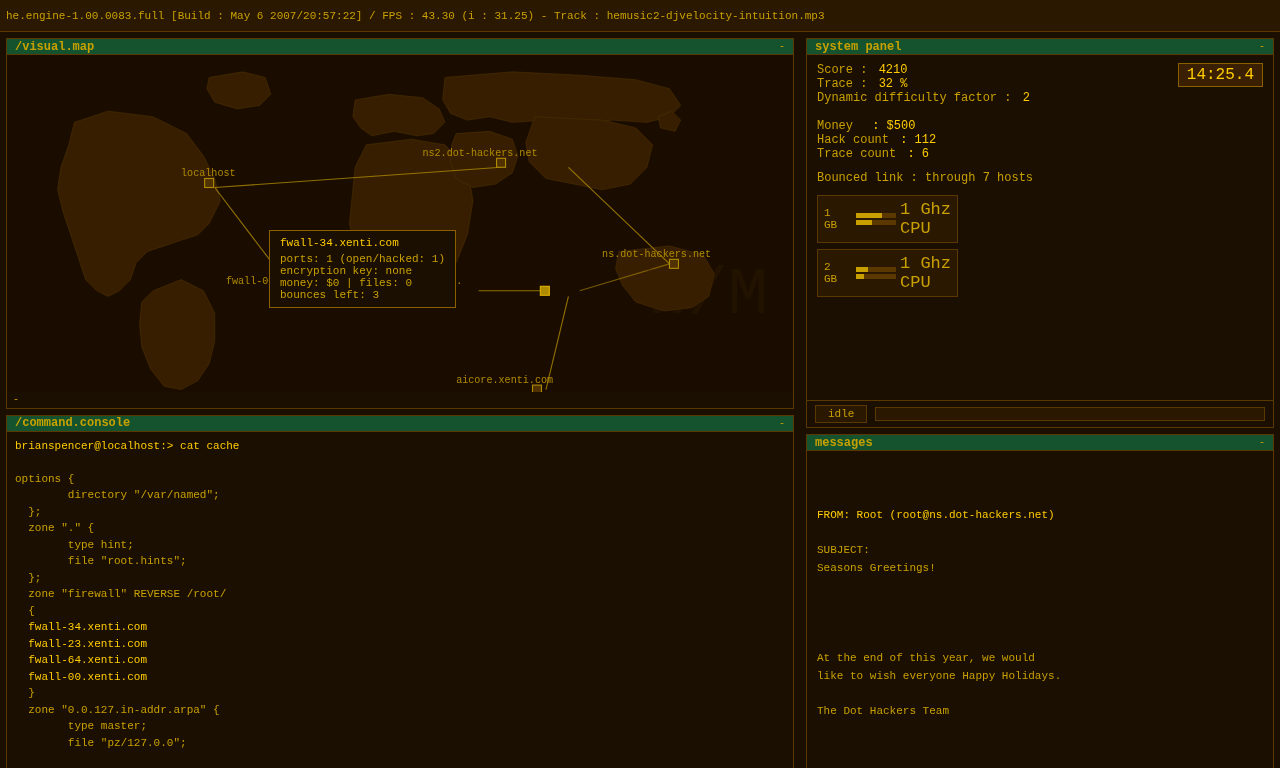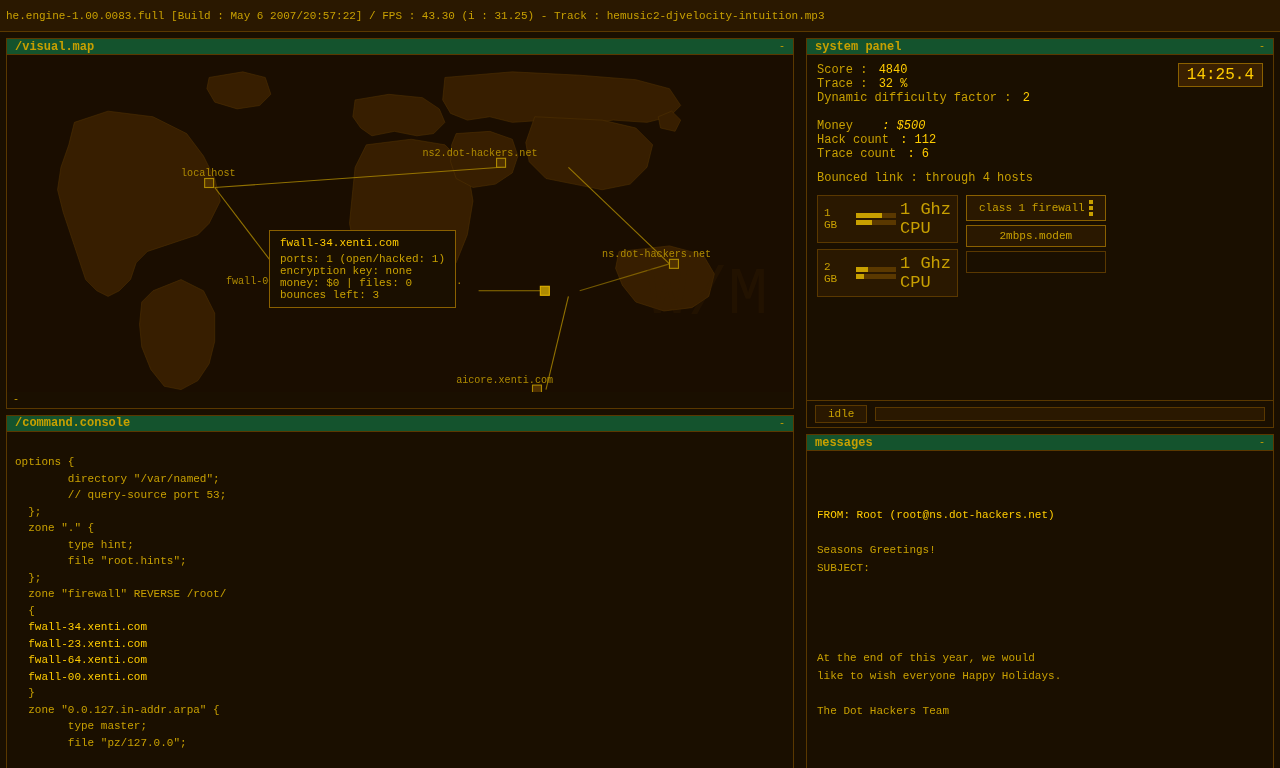--- a/index.html
+++ b/index.html
@@ -446,24 +446,24 @@
       </div>
       <div class="map-bottom">-</div>
     </div>
 
     <div class="panel" id="console-panel">
       <div class="panel-header">
         <span class="panel-title">/command.console</span>
         <span class="panel-minimize">-</span>
       </div>
       <div id="console-content">
+        <div style="color:#ffcc00;">brianspencer@localhost:&gt; cat cache</div>
         <div>&nbsp;</div>
         <div>options {</div>
         <div>&nbsp;&nbsp;&nbsp;&nbsp;&nbsp;&nbsp;&nbsp;&nbsp;directory "/var/named";</div>
-        <div>&nbsp;&nbsp;&nbsp;&nbsp;&nbsp;&nbsp;&nbsp;&nbsp;// query-source port 53;</div>
         <div>&nbsp;&nbsp;};</div>
         <div>&nbsp;&nbsp;zone "." {</div>
         <div>&nbsp;&nbsp;&nbsp;&nbsp;&nbsp;&nbsp;&nbsp;&nbsp;type hint;</div>
         <div>&nbsp;&nbsp;&nbsp;&nbsp;&nbsp;&nbsp;&nbsp;&nbsp;file "root.hints";</div>
         <div>&nbsp;&nbsp;};</div>
         <div>&nbsp;&nbsp;zone "firewall" REVERSE /root/</div>
         <div>&nbsp;&nbsp;{</div>
         <div style="color:#ffcc00;">&nbsp;&nbsp;fwall-34.xenti.com</div>
         <div style="color:#ffcc00;">&nbsp;&nbsp;fwall-23.xenti.com</div>
         <div style="color:#ffcc00;">&nbsp;&nbsp;fwall-64.xenti.com</div>
@@ -485,52 +485,52 @@
       <div class="panel-header">
         <span class="panel-title">system panel</span>
         <span class="panel-minimize">-</span>
       </div>
       <div id="system-content">
 
         <div class="score-row">
           <div class="score-block">
             <div>
               <span>Score :</span>
-              <span style="margin-left:4px; color:#ffcc00;">4840</span>
+              <span style="margin-left:4px; color:#ffcc00;">4210</span>
             </div>
             <div>
               <span>Trace :</span>
               <span style="margin-left:4px; color:#ffcc00;">32 %</span>
             </div>
             <div>
               <span>Dynamic difficulty factor :</span>
               <span style="margin-left:4px; color:#ffcc00;">2</span>
             </div>
           </div>
           <div class="time-badge">14:25.4</div>
         </div>
 
         <div class="section-divider"></div>
 
         <div>
           <span>Money</span>
-          <span style="margin-left:22px; color:#ffcc00;font-style:italic;">: $500</span>
+          <span style="margin-left:12px; color:#ffcc00;">: $500</span>
         </div>
         <div>
           <span>Hack count</span>
           <span style="margin-left:4px; color:#ffcc00;">: 112</span>
         </div>
         <div>
           <span>Trace count</span>
           <span style="margin-left:4px; color:#ffcc00;">: 6</span>
         </div>
 
         <div class="section-divider"></div>
 
-        <div>Bounced link : through 4 hosts</div>
+        <div>Bounced link : through 7 hosts</div>
 
         <div class="hardware-section">
 
           <div class="hw-left">
 
             <div class="hw-component">
               <div class="hw-ram">1<br>GB</div>
               <div class="hw-bar-group">
                 <div class="hw-bar">
                   <div class="hw-bar-fill" style="width:65%;"></div>
@@ -549,55 +549,39 @@
                   <div class="hw-bar-fill" style="width:30%;"></div>
                 </div>
                 <div class="hw-bar">
                   <div class="hw-bar-fill" style="width:20%;"></div>
                 </div>
               </div>
               <div class="hw-cpu">1 Ghz<br>CPU</div>
             </div>
           </div>
 
-          <div class="hw-right">
-            <button class="hw-btn">
-              <span>class 1 firewall</span>
-              <div class="hw-btn-indicator">
-                <div class="hw-btn-dot"></div>
-                <div class="hw-btn-dot"></div>
-                <div class="hw-btn-dot"></div>
-              </div>
-            </button>
-            <button class="hw-modem-btn">
-              <span>2mbps.modem</span>
-            </button>
-            <button class="hw-dark-btn">
-              <span>&nbsp;</span>
-            </button>
-          </div>
         </div>
       </div>
 
       <div class="status-bar">
         <div class="status-idle">idle</div>
         <div class="status-progress"></div>
       </div>
     </div>
 
     <div class="panel" id="messages-panel">
       <div class="panel-header">
         <span class="panel-title">messages</span>
         <span class="panel-minimize">-</span>
       </div>
       <div id="messages-content">
         <div class="msg-from">FROM: Root (root@ns.dot-hackers.net)</div>
         <div>&nbsp;</div>
+        <div>SUBJECT:</div>
         <div>Seasons Greetings!</div>
-        <div>SUBJECT:</div>
         <div>&nbsp;</div>
         <div>&nbsp;</div>
         <div>&nbsp;</div>
         <div class="msg-body">At the end of this year, we would</div>
         <div>like to wish everyone Happy Holidays.</div>
         <div>&nbsp;</div>
         <div>The Dot Hackers Team</div>
       </div>
       <div class="messages-footer">
         <button class="msg-nav-btn">&lt;&lt; PREV</button>

